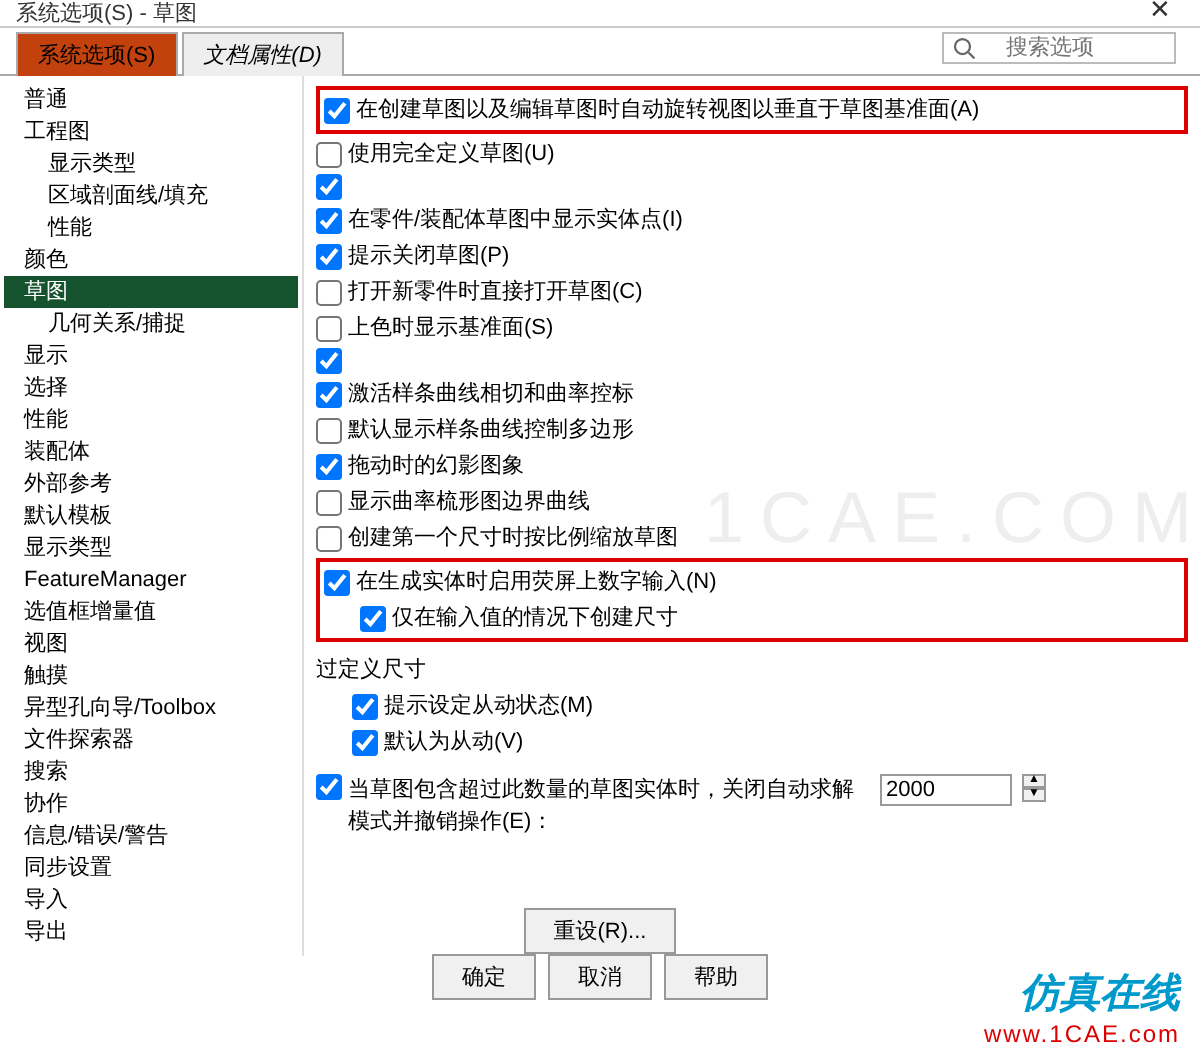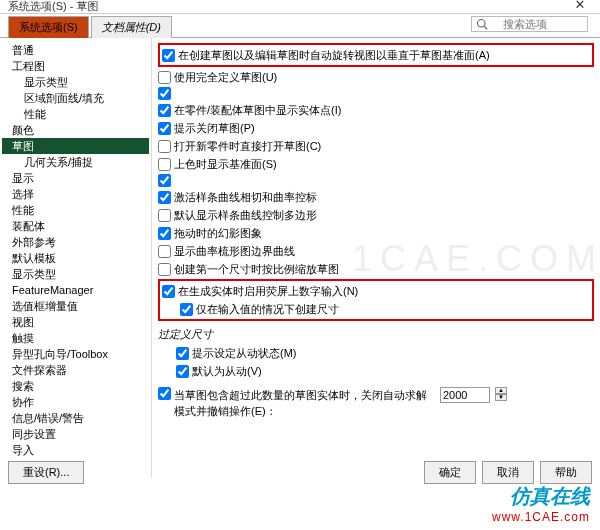--- a/index.html
+++ b/index.html
@@ -17,25 +17,25 @@
 .content { display: flex; height: 440px; }
 .tree { width: 152px; border-right: 1px solid #ddd; padding: 4px 2px; overflow: hidden; }
 .tree-item { padding: 1px 2px 1px 10px; cursor: pointer; color: #000; white-space: nowrap; line-height: 14px; }
 .tree-child { padding-left: 22px; }
 .tree-item.sel { background: #14532d; color: #fff; }
 .panel { flex: 1; padding: 4px 6px; overflow: hidden; position: relative; }
 .chk-row { display: flex; align-items: center; padding: 1px 0; line-height: 16px; }
 .chk-row input { margin-right: 3px; }
 .hl { border: 2px solid #d00; padding: 1px 2px; margin: 1px 0; }
 .indent { padding-left: 18px; }
-.section-label { margin-top: 6px; margin-bottom: 2px; font-style: italic; }
-.num-input { width: 50px; border: 1px solid #999; padding: 1px 2px; margin-left: 6px; }
+.section-label { margin-top: 6px; margin-bottom: 2px; }
+.num-input { width: 66px; border: 1px solid #999; padding: 1px 2px; margin-left: 6px; }
 .spinner { display: inline-flex; flex-direction: column; margin-left: 2px; }
 .spinner span { width: 12px; height: 7px; border: 1px solid #999; font-size: 6px; text-align: center; line-height: 5px; cursor: pointer; background: #f0f0f0; }
-.footer { position: absolute; bottom: 46px; left: 8px; right: 8px; display: flex; justify-content: space-between; align-items: center; }
+.footer { position: absolute; bottom: 30px; left: 8px; right: 8px; display: flex; justify-content: space-between; align-items: center; flex-direction: column; }
 .btn { padding: 3px 14px; border: 1px solid #999; background: #f0f0f0; cursor: pointer; }
 .footer-right { display: flex; gap: 6px; }
 .watermark { position: absolute; bottom: 6px; right: 10px; text-align: right; }
 .wm1 { font-size: 20px; color: #0099cc; font-style: italic; font-weight: bold; }
 .wm2 { font-size: 12px; color: #d00; letter-spacing: 1px; }
 .faint-wm { position: absolute; top: 200px; left: 200px; font-size: 36px; color: #eee; letter-spacing: 8px; pointer-events: none; z-index: -1; }
 </style>
 </head>
 <body>
 

